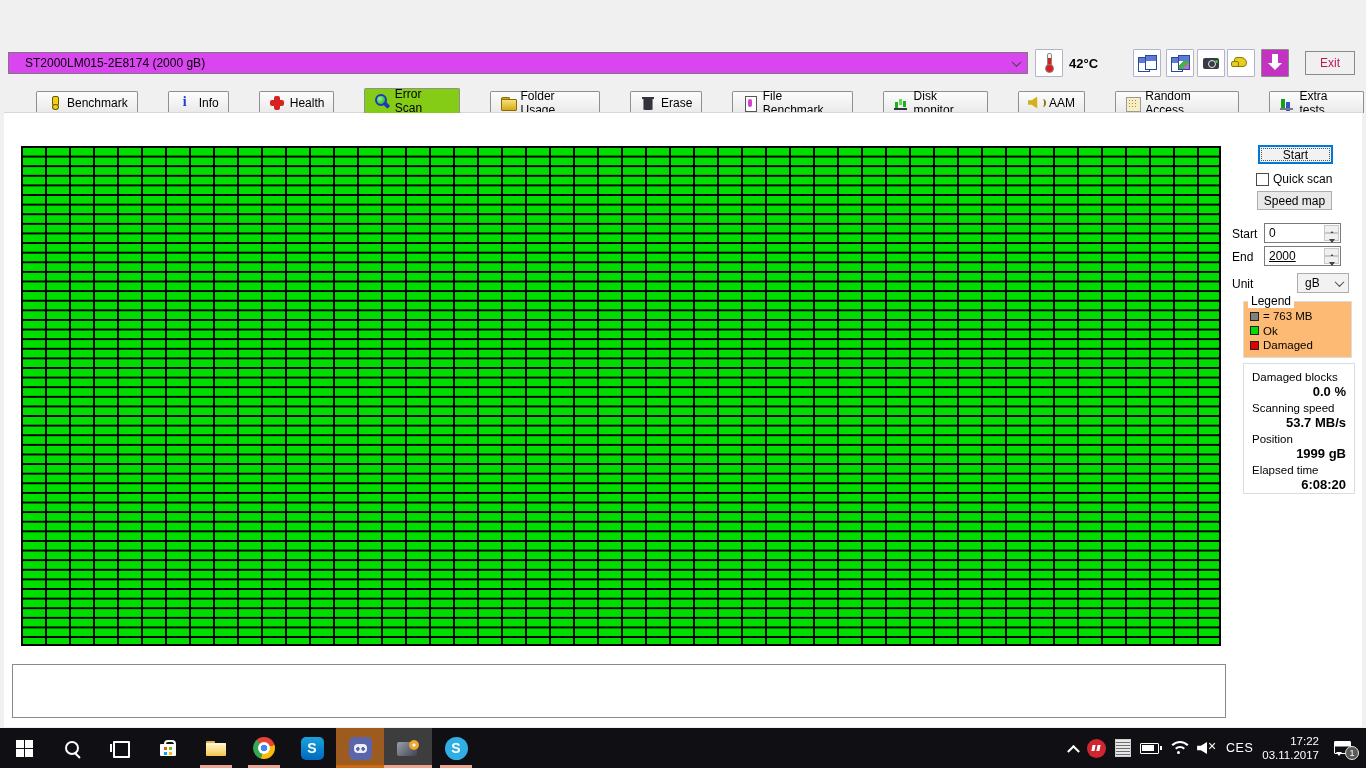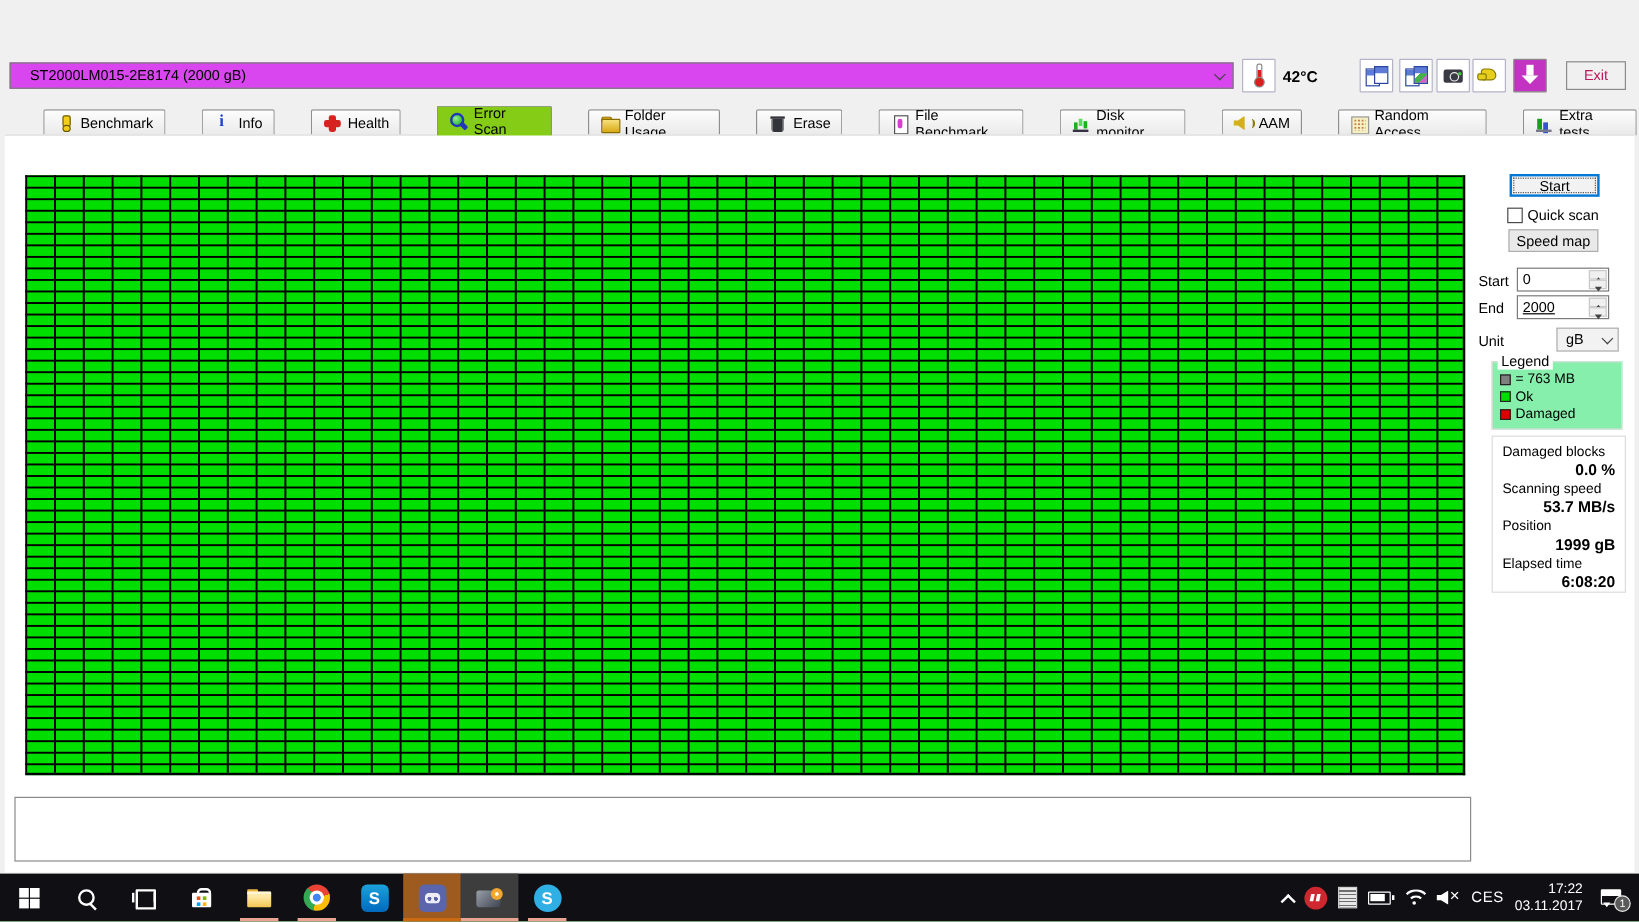--- a/index.html
+++ b/index.html
@@ -120,21 +120,21 @@
   .spinner { position:absolute; right:1px; top:1px; width:15px; height:16px; display:flex; flex-direction:column; }
   .spin-b { flex:1; background:#F0F0F0; border:1px solid #C8C8C8; position:relative; }
   .spin-b::after { content:""; position:absolute; left:4px; border:3px solid transparent; }
   .spin-up::after { top:2px; border-bottom:4px solid #444; }
   .spin-dn::after { top:5px; border-top:4px solid #444; }
   #unit-select { position:absolute; left:1297px; top:273px; width:52px; height:20px; background:#F2F2F2;
     border:1px solid #ADADAD; font-size:12px; color:#000; display:flex; align-items:center; padding-left:7px; }
   #unit-select .chev-down { position:absolute; right:5px; top:6px; }
 
   
-  #legend-box { position:absolute; left:1243px; top:301px; width:109px; height:57px; border:1px solid #DCDCDC; background:#86efac; }
+  #legend-box { position:absolute; left:1243px; top:301px; width:109px; height:57px; border:1px solid #DCDCDC; background:#fdba74; }
   #legend-title { position:absolute; left:4px; top:-8px; background:#fff; padding:0 3px; font-size:12px; color:#000; }
   .legend-row { display:flex; align-items:center; margin:2.5px 0 0 6px; font-size:11.5px; color:#000; }
   .legend-row:first-of-type { margin-top:8px; }
   .swatch { width:9px; height:9px; border:1px solid #222; margin-right:4px; flex:none; }
   #stats-box { position:absolute; left:1243px; top:363px; width:112px; height:131px; border:1px solid #DCDCDC; background:#fff; padding:5px 6px 0 8px; }
   .stat-label { font-size:11.5px; color:#000; margin-top:2px; }
   .stat-value { font-size:13px; font-weight:bold; color:#000; text-align:right; margin:1px 2px 3px 0; }
 
   
   #status-box { position:absolute; left:12px; top:664px; width:1214px; height:54px; background:#fff; border:1px solid #8A8A8A; }

